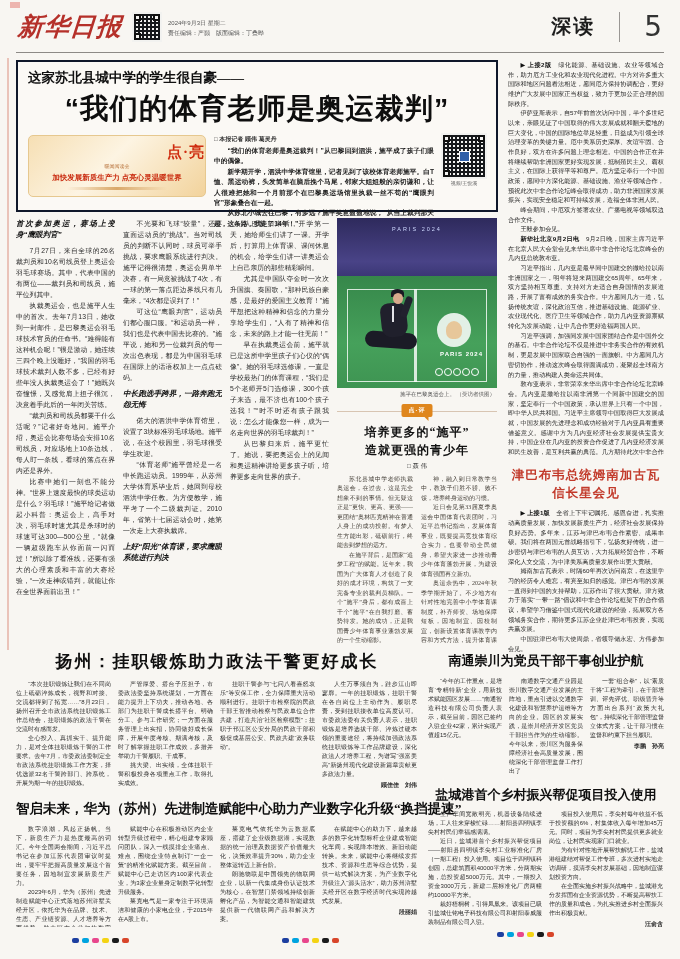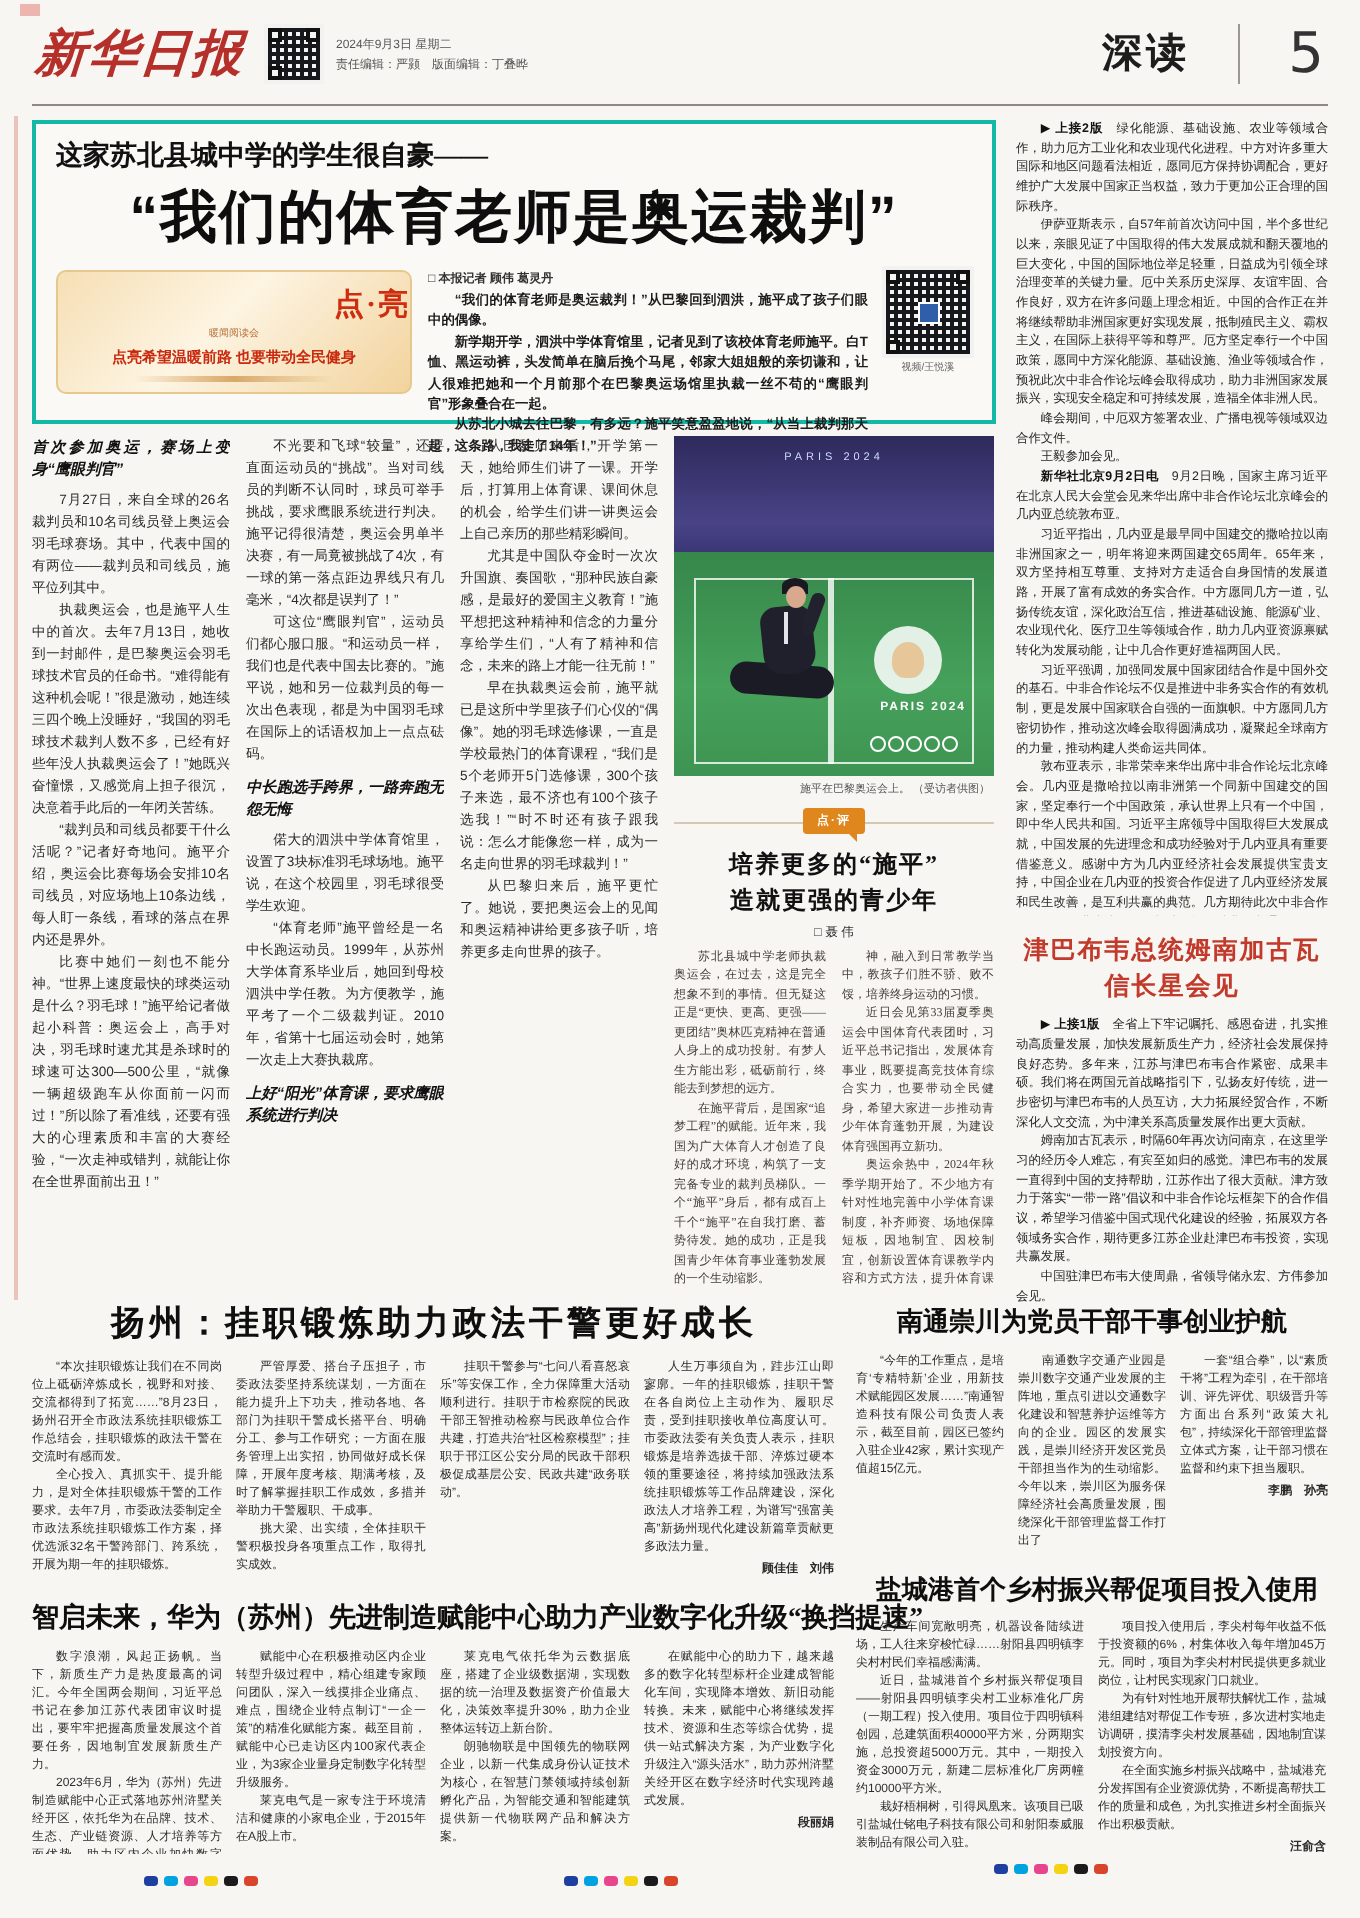--- a/index.html
+++ b/index.html
@@ -21,21 +21,21 @@
   .qr{background:
       repeating-linear-gradient(0deg,#16181b 0 2px,transparent 2px 4px),
       repeating-linear-gradient(90deg,#16181b 0 2px,#f2f2f0 2px 4px);
       position:relative;outline:2px solid #f2f2f0;}
   .qr i{position:absolute;width:7px;height:7px;border:2px solid #111;background:#f4f4f2;box-sizing:border-box;}
   .qr i:nth-child(1){left:0;top:0;}
   .qr i:nth-child(2){right:0;top:0;}
   .qr i:nth-child(3){left:0;bottom:0;}
   .qr b{position:absolute;left:50%;top:50%;width:9px;height:9px;margin:-5px 0 0 -5px;background:#2f5fa8;border:1px solid #fff;}
   
-  .feature{position:absolute;left:16px;top:60px;width:482px;height:152px;border:2px solid #14b8a6;background:#fbf9f5;box-sizing:border-box;padding:7px 10px 6px;}
+  .feature{position:absolute;left:16px;top:60px;width:482px;height:152px;border:2px solid #0f172a;background:#fbf9f5;box-sizing:border-box;padding:7px 10px 6px;}
   .kicker{font-family:"Liberation Serif",serif;font-weight:900;font-size:13.5px;color:#111;}
   .bigtitle{text-align:center;font-weight:900;font-size:28.5px;letter-spacing:1px;color:#0e0e0e;margin-top:3px;font-family:"Liberation Sans","DejaVu Sans",sans-serif;}
   .featrow{display:flex;gap:8px;margin-top:7px;align-items:stretch;}
   .ad{width:176px;height:60px;border-radius:5px;background:linear-gradient(135deg,#f6dfb4,#fdf4e2 45%,#f2d39c);border:1px solid #e6c88f;position:relative;overflow:hidden;flex:none;}
   .ad .t1{text-align:right;font-weight:900;font-size:15px;color:#cf2d10;margin-top:7px;letter-spacing:1px;font-family:"Liberation Serif",serif;}
   .ad .t2{text-align:center;font-size:5px;color:#b7713a;margin-top:1px;}
   .ad .t3{text-align:center;font-weight:900;font-size:7.5px;color:#c92a0e;margin-top:4px;}
   .ad .t4{margin:4px auto 0;width:100px;height:3px;background:linear-gradient(90deg,transparent,#d9a869,transparent);}
   .intro{flex:1;min-width:0;}
   .introby{font-size:6px;color:#333;font-weight:bold;margin-bottom:2px;}
@@ -96,21 +96,21 @@
   .nantong{position:absolute;left:428px;top:652px;width:236px;height:158px;}
   .nt-head{font-weight:900;font-size:13px;text-align:center;color:#0e0e0e;white-space:nowrap;}
   .nantong .ncol{width:74px;height:126px;}
   .byline{display:block;text-align:right;font-weight:bold;margin-top:2px;text-indent:0;}
   
   .huawei{position:absolute;left:16px;top:800px;width:430px;height:148px;}
   .hw-head{font-family:"Liberation Serif",serif;font-weight:900;font-size:13.5px;white-space:nowrap;color:#0e0e0e;}
   .huawei .newscols{width:402px;}
   .huawei .ncol{width:95px;height:102px;}
   .yancheng{position:absolute;left:428px;top:786px;width:236px;height:162px;}
-  .yc-head{font-weight:900;font-size:13px;white-space:nowrap;text-align:left;color:#0e0e0e;margin-left:10px;}
+  .yc-head{font-weight:900;font-size:13px;white-space:nowrap;text-align:center;color:#0e0e0e;}
   .yancheng .ncol{width:114px;height:118px;}
   .yancheng .newscols{margin-top:6px;}
   
   .regs{position:absolute;display:flex;gap:3px;}
   .regs span{width:7px;height:5px;border-radius:2px;display:block;}
   .rc1{background:#1d3fa0;} .rc2{background:#00a3df;} .rc3{background:#e8468c;}
   .rc4{background:#f4d313;} .rc5{background:#1b1b1b;} .rc6{background:#d8452a;}
 </style>
 </head>
 <body>
@@ -137,21 +137,21 @@
     </div>
   </div>
 
   <div class="feature">
     <div class="kicker serif">这家苏北县城中学的学生很自豪——</div>
     <div class="bigtitle">“我们的体育老师是奥运裁判”</div>
     <div class="featrow">
       <div class="ad">
         <div class="t1">点·亮</div>
         <div class="t2">暖闻阅读会</div>
-        <div class="t3">点亮希望温暖前路  也要带动全民健身</div>
+        <div class="t3">加快发展新质生产力  点亮心灵温暖世界</div>
         <div class="t4"></div>
       </div>
       <div class="intro">
         <div class="introby">□ 本报记者 顾伟 葛灵丹</div>
         <div>
             <p>“我们的体育老师是奥运裁判！”从巴黎回到泗洪，施平成了孩子们眼中的偶像。</p>
             <p>新学期开学，泗洪中学体育馆里，记者见到了该校体育老师施平。白T恤、黑运动裤，头发简单在脑后挽个马尾，邻家大姐姐般的亲切谦和，让人很难把她和一个月前那个在巴黎奥运场馆里执裁一丝不苟的“鹰眼判官”形象叠合在一起。</p>
             <p>从苏北小城去往巴黎，有多远？施平笑意盈盈地说，“从当上裁判那天起，这条路，我走了14年！”</p>
           </div>
       </div>

